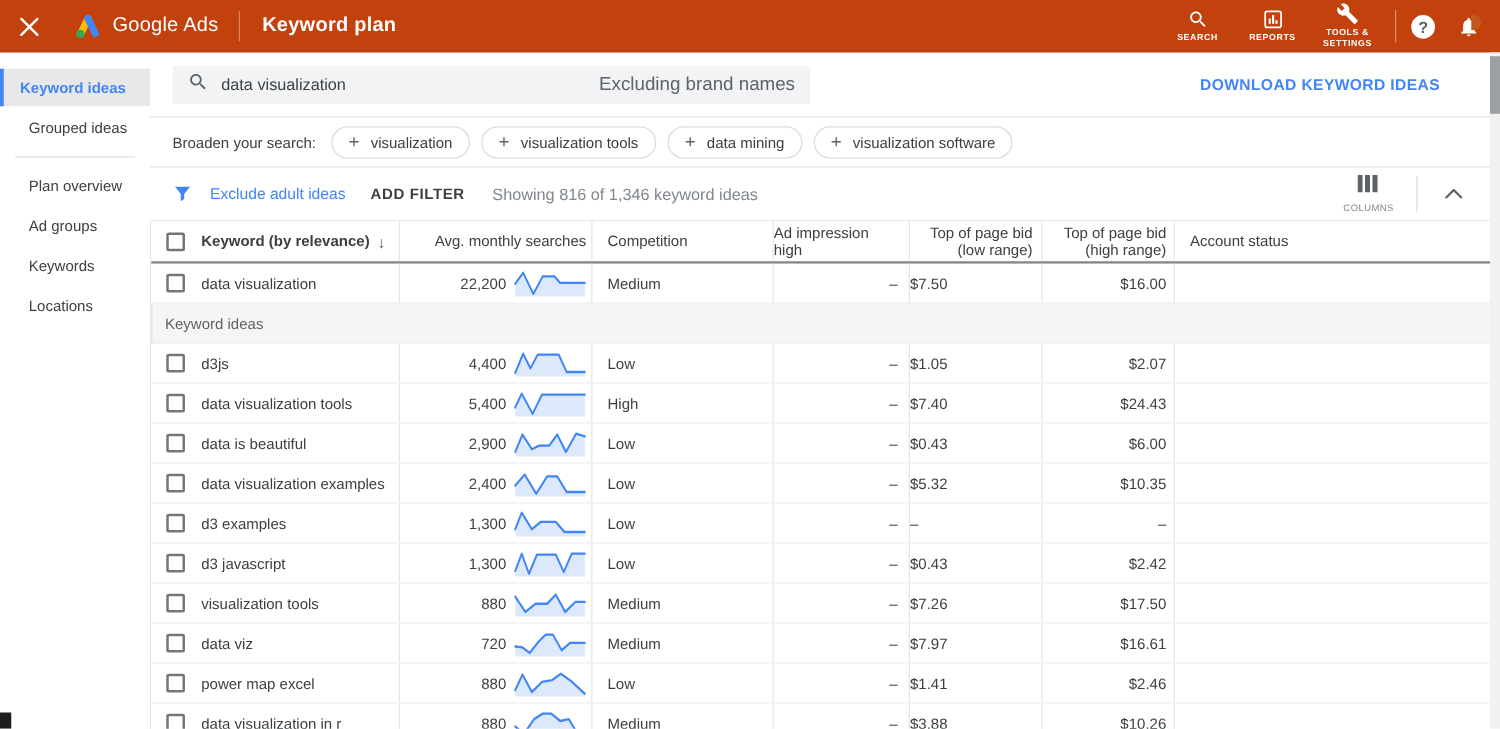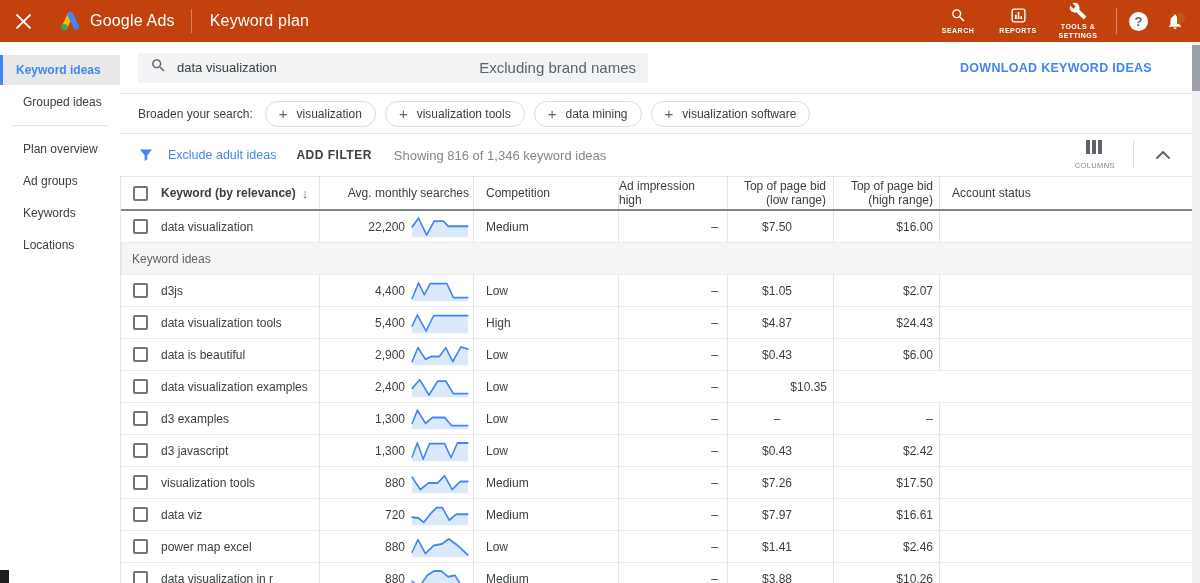--- a/index.html
+++ b/index.html
@@ -6,21 +6,21 @@
   html,body { width:1200px; height:583px; overflow:hidden; }
   body { font-family:"Liberation Sans","DejaVu Sans",sans-serif; background:#fff; color:#3c4043; }
   .app { position:relative; width:1200px; height:583px; overflow:hidden; }
 
   
   .topbar { height:42px; background:#c2410c; display:flex; align-items:center; padding:0 16px; color:#fff; }
   .tb-close { width:16px; height:16px; margin-right:24px; cursor:pointer; display:flex; align-items:center; }
   .tb-logo { margin-right:9px; display:flex; align-items:center; }
   .tb-product { font-size:16px; font-weight:400; letter-spacing:.2px; margin-right:16px; }
   .tb-sep { width:1px; height:24px; background:rgba(255,255,255,.35); margin-right:18px; }
-  .tb-title { font-size:16px; font-weight:400; letter-spacing:.2px; }
+  .tb-title { font-size:16px; font-weight:700; letter-spacing:.2px; }
   .tb-right { margin-left:auto; display:flex; align-items:center; }
   .tb-nav { display:flex; flex-direction:column; align-items:center; justify-content:center; width:56px; margin:0 2px; cursor:pointer; }
   .tb-nav svg { display:block; }
   .tb-nav-label { font-size:7px; letter-spacing:.5px; margin-top:3px; text-align:center; line-height:1.25; font-weight:700; }
   .tb-vsep { width:1px; height:26px; background:rgba(255,255,255,.4); margin:0 12px 0 8px; }
   .tb-help { width:19px; height:19px; border-radius:50%; background:#fff; color:#5f6368; font-size:13px; font-weight:700; display:flex; align-items:center; justify-content:center; margin-right:18px; cursor:pointer; }
   .tb-bell { position:relative; cursor:pointer; display:flex; }
   .tb-badge { position:absolute; right:-1px; top:0; width:8px; height:12px; border-radius:0 6px 6px 0; background:#c2571a; }
 
   
@@ -62,21 +62,21 @@
   .tbl { border-left:1px solid #e6e6e6; }
   .trow { display:flex; align-items:stretch; background:#fff; }
   .thead { height:34px; border-bottom:2px solid #80868b; font-size:12px; color:#3c4043; }
   .drow { height:32px; border-bottom:1px solid #ebebeb; font-size:12px; }
   .cell { display:flex; align-items:center; overflow:hidden; }
   .c-check { width:38px; flex:none; }
   .c-kw   { width:160px; flex:none; padding-left:2px; }
   .c-avg  { width:154px; flex:none; justify-content:flex-end; padding-right:4px; }
   .c-comp { width:145px; flex:none; padding-left:12px; }
   .c-adimp{ width:109px; flex:none; justify-content:flex-end; padding-right:9px; }
-  .c-low  { width:106px; flex:none; justify-content:center; padding-right:7px; }
+  .c-low  { width:106px; flex:none; justify-content:flex-start; padding-right:7px; }
   .c-high { width:106px; flex:none; justify-content:flex-end; padding-right:6px; }
   .c-acct { flex:1; padding-left:12px; }
   .c-avg,.c-comp,.c-adimp,.c-low,.c-high,.c-acct { border-left:1px solid #e6e6e6; }
   .thead .c-kw { font-weight:700; }
   .thead .hwrap { text-align:right; line-height:1.2; }
   .sort-arrow { color:#5f6368; font-size:13px; margin-left:6px; font-weight:400; }
   .checkbox { width:15px; height:15px; border:2px solid #757575; border-radius:2px; margin-left:12px; cursor:pointer; background:#fff; }
   .spark { width:58px; height:22px; margin-left:6px; flex:none; }
   .section-row { height:32px; background:#f5f5f5; display:flex; align-items:center; padding-left:10px; font-size:12px; color:#5f6368; border-bottom:1px solid #ebebeb; border-left:1px solid #e6e6e6; }
 
@@ -304,21 +304,21 @@
           <div class="cell c-kw">data visualization tools</div>
           <div class="cell c-avg">
             <span>5,400</span>
             <svg class="spark" viewBox="0 0 100 30" preserveAspectRatio="none">
                   <polygon points="2,19 11,4 26,26 39,5 98,5 98,29 2,29" fill="#dce9fb"></polygon>
                   <polyline points="2,19 11,4 26,26 39,5 98,5" fill="none" stroke="#4285f4" stroke-width="2.6" stroke-linejoin="round" stroke-linecap="round"></polyline>
                 </svg>
           </div>
           <div class="cell c-comp">High</div>
           <div class="cell c-adimp">–</div>
-          <div class="cell c-low">$4.87</div>
+          <div class="cell c-low">$7.40</div>
           <div class="cell c-high">$24.43</div>
           <div class="cell c-acct"></div>
         </div>
             <div class="trow drow">
           <div class="cell c-check">
                 <span class="checkbox"></span>
               </div>
           <div class="cell c-kw">data is beautiful</div>
           <div class="cell c-avg">
             <span>2,900</span>
@@ -340,20 +340,21 @@
           <div class="cell c-kw">data visualization examples</div>
           <div class="cell c-avg">
             <span>2,400</span>
             <svg class="spark" viewBox="0 0 100 30" preserveAspectRatio="none">
                   <polygon points="2,17 15,5 31,26 46,7 60,7 73,24 98,24 98,29 2,29" fill="#dce9fb"></polygon>
                   <polyline points="2,17 15,5 31,26 46,7 60,7 73,24 98,24" fill="none" stroke="#4285f4" stroke-width="2.6" stroke-linejoin="round" stroke-linecap="round"></polyline>
                 </svg>
           </div>
           <div class="cell c-comp">Low</div>
           <div class="cell c-adimp">–</div>
+          <div class="cell c-low">$5.32</div>
           <div class="cell c-high">$10.35</div>
           <div class="cell c-acct"></div>
         </div>
             <div class="trow drow">
           <div class="cell c-check">
                 <span class="checkbox"></span>
               </div>
           <div class="cell c-kw">d3 examples</div>
           <div class="cell c-avg">
             <span>1,300</span>

